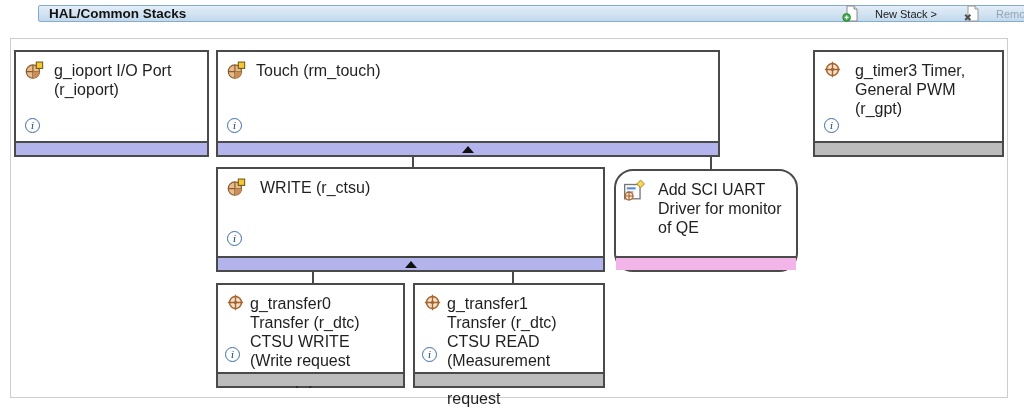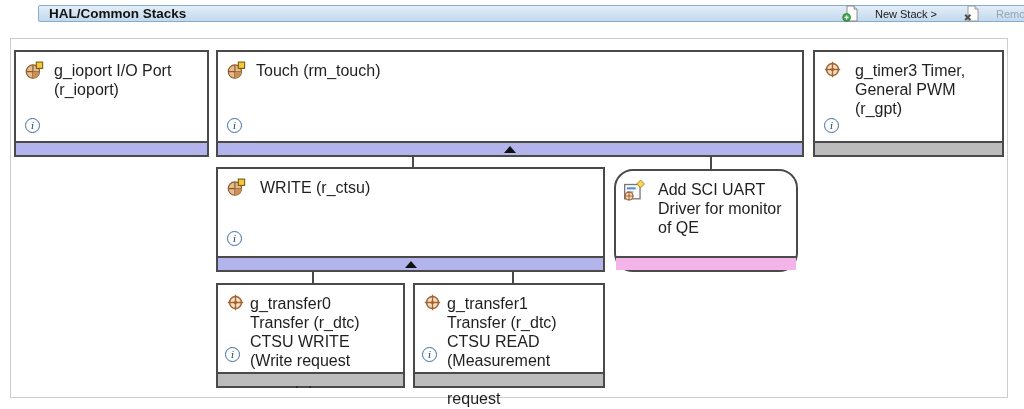--- a/index.html
+++ b/index.html
@@ -39,21 +39,21 @@
              border-radius:50%;background:#fff;box-sizing:border-box;
              display:flex;align-items:center;justify-content:center;}
   .info-icon::after{content:"i";font-family:"DejaVu Serif", serif;
                     font-size:10px;font-style:italic;color:#17436f;margin-top:-1px;}
 
   
   .b-ioport   {left:14px;  top:50px; width:195px; height:107px;}
   .b-ioport .title{left:38px; padding-right:22px;}
   .b-ioport .info-icon{left:9px; top:66px;}
 
-  .b-touch    {left:216px; top:50px; width:588px; height:107px;}
+  .b-touch    {left:216px; top:50px; width:504px; height:107px;}
   .b-touch .title{left:38px;}
   .b-touch .info-icon{left:9px; top:66px;}
 
   .b-timer    {left:813px; top:50px; width:191px; height:107px;}
   .b-timer .title{left:40px; padding-right:24px;}
   .b-timer .info-icon{left:9px; top:66px;}
 
   .b-ctsu     {left:216px; top:167px; width:389px; height:105px;}
   .b-ctsu .title{left:42px;}
   .b-ctsu .info-icon{left:9px; top:62px;}

